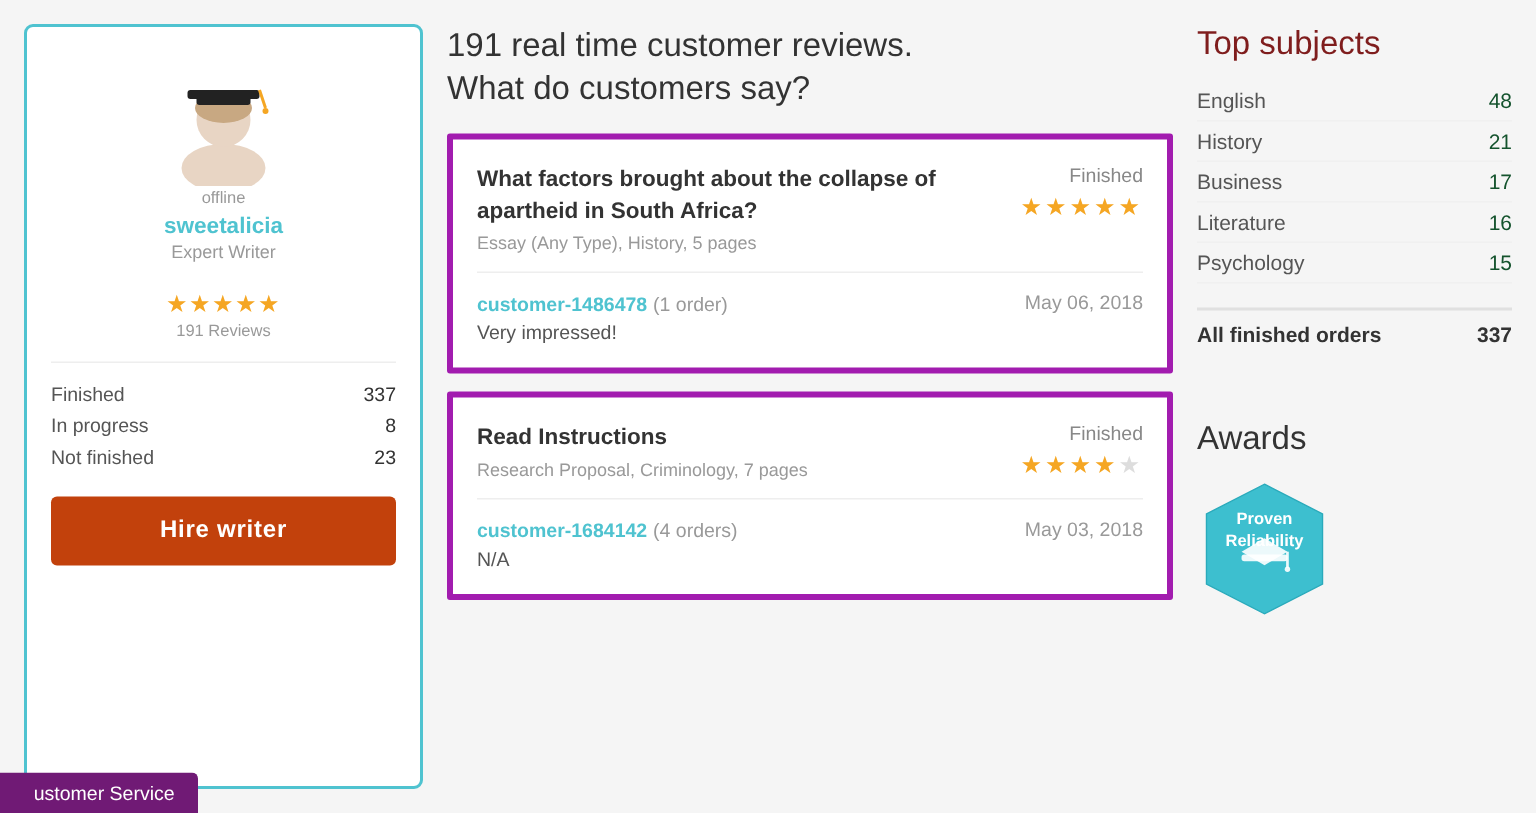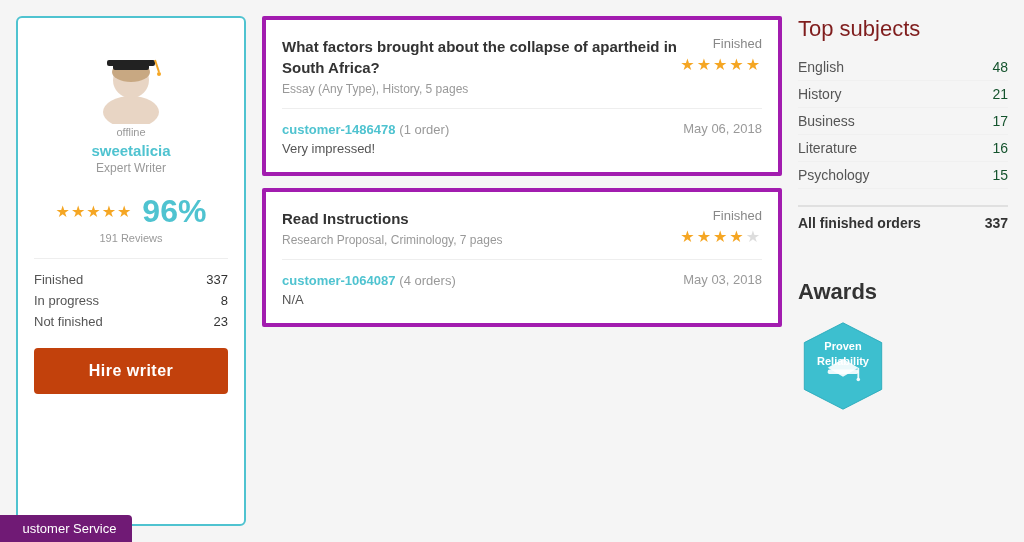--- a/index.html
+++ b/index.html
@@ -13,21 +13,21 @@
       display: flex;
       max-width: 1024px;
       padding: 16px;
       gap: 16px;
       min-height: 542px;
       background: #f5f5f5;
     }
 
     
     .left-panel {
-      width: 230px;
+      width: 266px;
       flex-shrink: 0;
       border: 2px solid #4fc3d0;
       border-radius: 6px;
       background: #fff;
       padding: 16px;
       display: flex;
       flex-direction: column;
       align-items: center;
     }
     .avatar-area {
@@ -217,21 +217,21 @@
       padding: 8px 0 0 0;
       border-top: 2px solid #e0e0e0;
       margin-top: 4px;
       align-items: flex-end;
     }
     .awards-section {
       margin-top: 24px;
     }
     .awards-title {
       font-size: 22px;
-      font-weight: 700;
+      font-weight: 400;
       color: #333;
       margin-bottom: 16px;
       margin-top: 48px;
     }
     .hexagon {
       width: 90px;
       height: 90px;
       position: relative;
     }
     .hexagon svg {
@@ -275,21 +275,20 @@
           <circle cx="68" cy="38" r="2" fill="#f5a623"></circle>
         </svg>
       </div>
       <span class="offline-label">offline</span>
       <span class="writer-name">sweetalicia</span>
       <span class="writer-title">Expert Writer</span>
     </div>
 
     <div class="stars-row">
       <span class="stars">★★★★★</span>
-      <span class="percent">96%</span>
     </div>
     <div style="font-size:11px; color:#999; margin-top:2px;">191 Reviews</div>
 
     <div class="stats-table">
       <div class="stats-row">
         <span class="label">Finished</span>
         <span class="val">337</span>
       </div>
       <div class="stats-row">
         <span class="label">In progress</span>
@@ -298,20 +297,26 @@
       <div class="stats-row">
         <span class="label">Not finished</span>
         <span class="val">23</span>
       </div>
     </div>
 
     <button class="hire-btn">Hire writer</button>
   </div>
 
   <div class="middle-panel">
+    <div>
+      <div class="reviews-header">
+        <span>191 real time customer reviews.</span><br>
+        <span>What do customers say?</span>
+      </div>
+    </div>
 
     <div class="review-card">
       <div class="review-card-top">
         <div>
           <div class="review-title">What factors brought about the collapse of apartheid in South Africa?</div>
           <div class="review-subtitle">Essay (Any Type), History, 5 pages</div>
         </div>
         <div class="review-status">
           <span class="status-label">Finished</span>
           <span class="review-stars">★★★★★</span>
@@ -333,21 +338,21 @@
           <div class="review-title">Read Instructions</div>
           <div class="review-subtitle">Research Proposal, Criminology, 7 pages</div>
         </div>
         <div class="review-status">
           <span class="status-label">Finished</span>
           <span class="review-stars">★★★★<span style="color:#ddd;">★</span></span>
         </div>
       </div>
       <div class="review-card-bottom">
         <div>
-          <span class="customer-name">customer-1064087</span>
+          <span class="customer-name">customer-1684142</span>
           <span class="order-count">(4 orders)</span>
           <div class="review-comment">N/A</div>
         </div>
         <span class="review-date">May 03, 2018</span>
       </div>
     </div>
   </div>
 
   <div class="right-panel">
     <div class="right-section-title">Top subjects</div>

